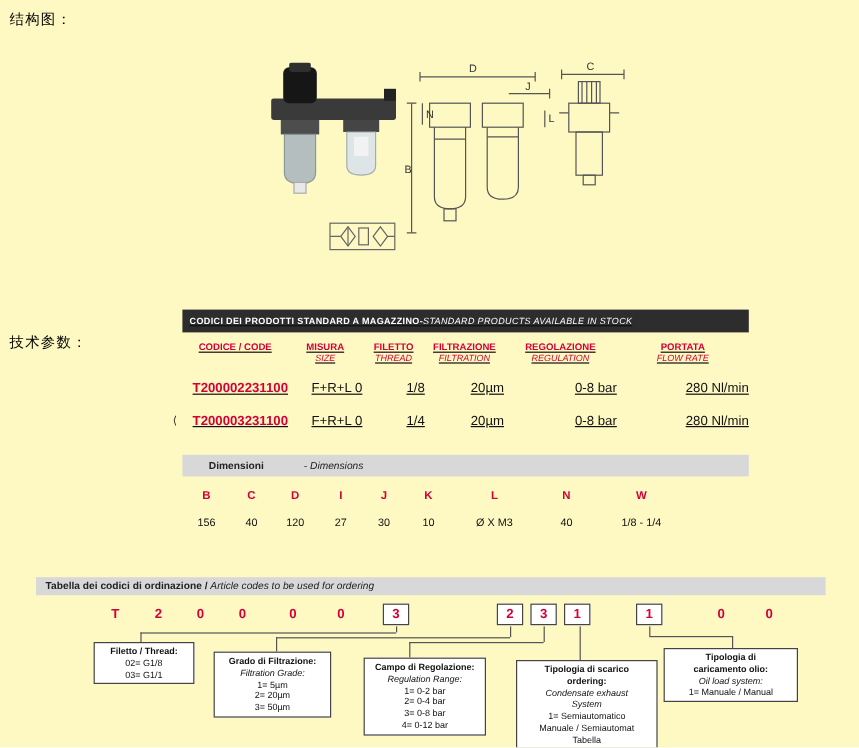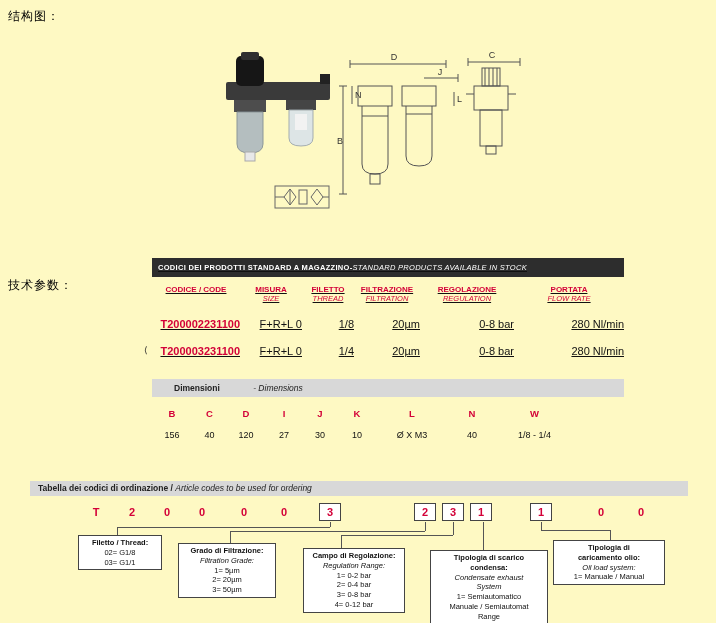--- a/index.html
+++ b/index.html
@@ -263,26 +263,26 @@
     <div class="lg-b">Campo di Regolazione:</div>
     <div class="lg-i">Regulation Range:</div>
     <div>1= 0-2 bar</div>
     <div>2= 0-4 bar</div>
     <div>3= 0-8 bar</div>
     <div>4= 0-12 bar</div>
   </div>
 
   <div class="legend" style="left:430px; top:550px; width:118px;">
     <div class="lg-b">Tipologia di scarico</div>
-    <div class="lg-b">condensa:</div>
+    <div class="lg-b">ordering:</div>
     <div class="lg-i">Condensate exhaust</div>
     <div class="lg-i">System</div>
     <div>1= Semiautomatico</div>
     <div>Manuale / Semiautomat</div>
-    <div>Range</div>
+    <div>Tabella</div>
   </div>
 
   <div class="legend" style="left:553px; top:540px; width:112px;">
     <div class="lg-b">Tipologia di</div>
     <div class="lg-b">caricamento olio:</div>
     <div class="lg-i">Oil load system:</div>
     <div>1= Manuale / Manual</div>
   </div>
 
 </div>

